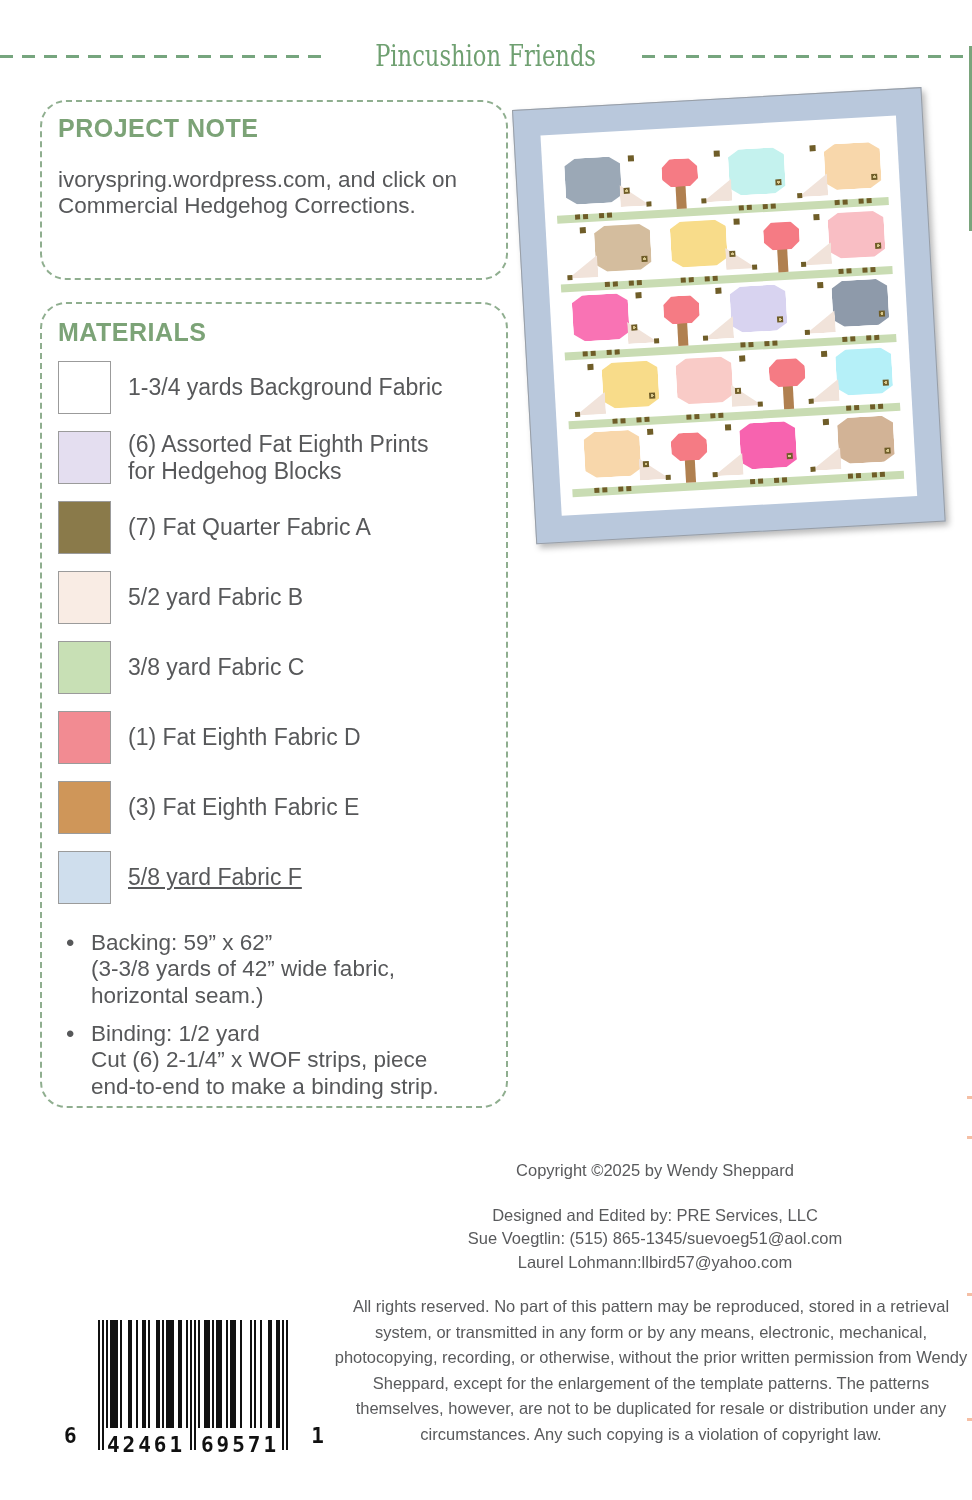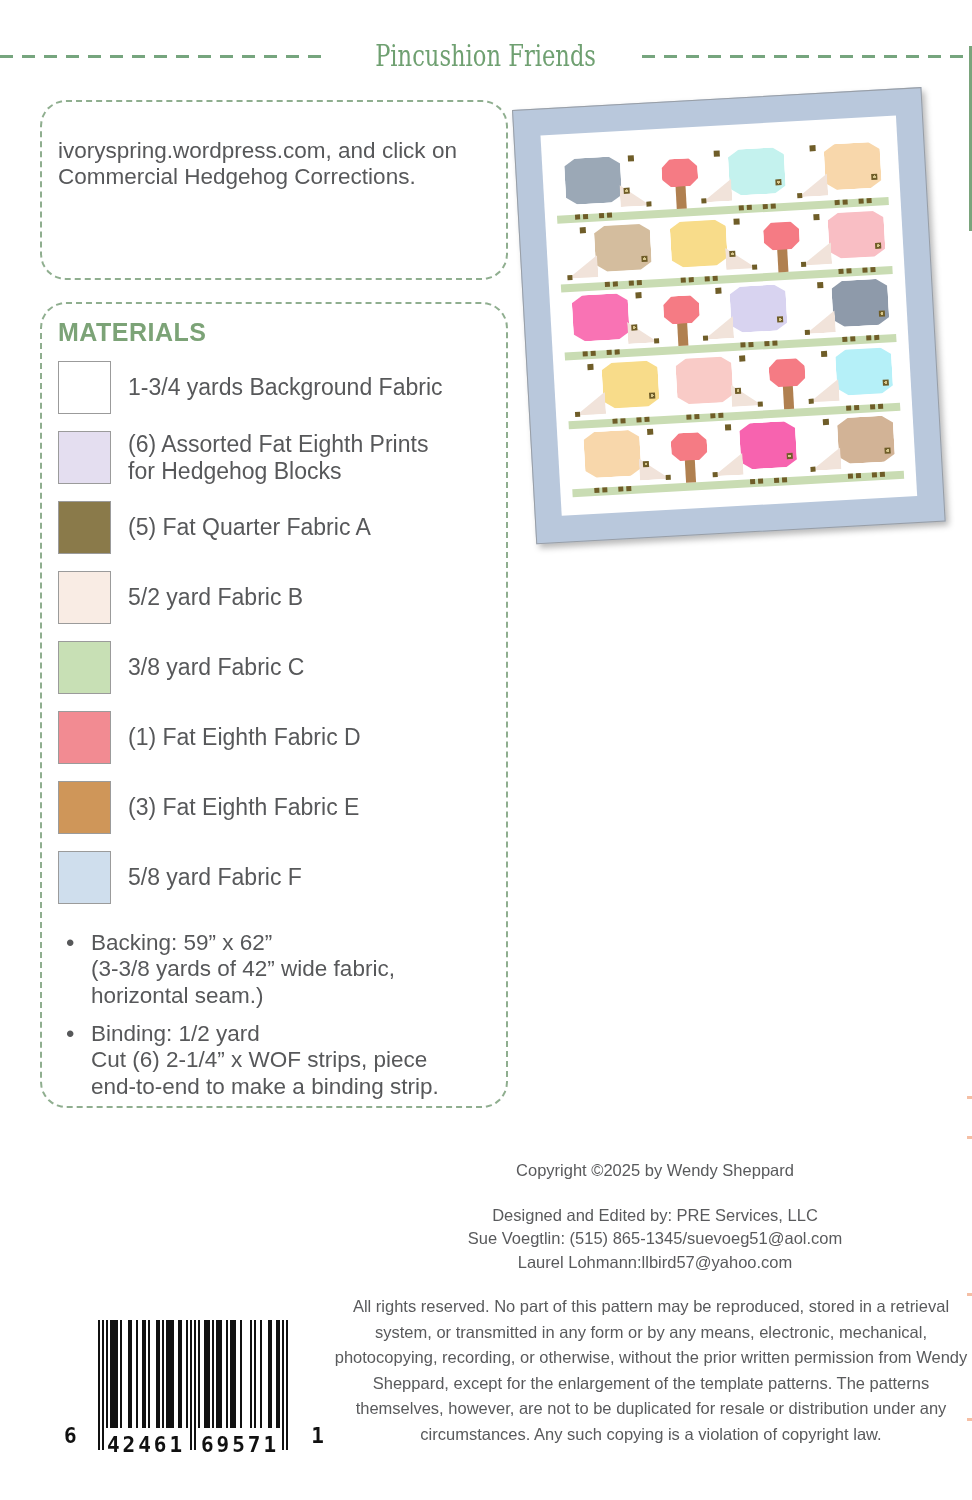--- a/index.html
+++ b/index.html
@@ -101,59 +101,60 @@
   <div class="banner-title">Pincushion Friends</div>
   <div class="dash-line"></div>
 </div>
 <div class="edge-line-right"></div>
 <div class="edge-tick" style="top:1096px"></div>
 <div class="edge-tick" style="top:1136px"></div>
 <div class="edge-tick" style="top:1293px"></div>
 <div class="edge-tick" style="top:1418px"></div>
 
 <div class="note-box">
+  <div class="box-heading">PROJECT NOTE</div>
   <div class="note-link">ivoryspring.wordpress.com, and click on
 Commercial Hedgehog Corrections.</div>
 </div>
 
 <div class="materials-box">
   <div class="box-heading">MATERIALS</div>
   <div class="mat-list" id="materials-list">
       <div class="mat-row">
         <div class="swatch" style="background: rgb(255, 255, 255);"></div>
         <div class="mat-label" style="white-space: pre-line;">1-3/4 yards Background Fabric</div>
       </div>
       <div class="mat-row">
         <div class="swatch" style="background: rgb(228, 222, 240);"></div>
         <div class="mat-label" style="white-space: pre-line;">(6) Assorted Fat Eighth Prints
 for Hedgehog Blocks</div>
       </div>
       <div class="mat-row">
         <div class="swatch" style="background: rgb(138, 122, 74);"></div>
-        <div class="mat-label" style="white-space: pre-line;">(5) Fat Quarter Fabric A</div>
+        <div class="mat-label" style="white-space: pre-line;">(7) Fat Quarter Fabric A</div>
       </div>
       <div class="mat-row">
         <div class="swatch" style="background: rgb(249, 236, 228);"></div>
         <div class="mat-label" style="white-space: pre-line;">5/2 yard Fabric B</div>
       </div>
       <div class="mat-row">
         <div class="swatch" style="background: rgb(200, 224, 181);"></div>
         <div class="mat-label" style="white-space: pre-line;">3/8 yard Fabric C</div>
       </div>
       <div class="mat-row">
         <div class="swatch" style="background: rgb(242, 139, 146);"></div>
         <div class="mat-label" style="white-space: pre-line;">(1) Fat Eighth Fabric D</div>
       </div>
       <div class="mat-row">
         <div class="swatch" style="background: rgb(207, 150, 89);"></div>
         <div class="mat-label" style="white-space: pre-line;">(3) Fat Eighth Fabric E</div>
       </div>
       <div class="mat-row">
         <div class="swatch" style="background: rgb(207, 222, 237);"></div>
-        <div class="mat-label" style="white-space: pre-line;">5/8 yard Fabric F</div>
+        <div class="mat-label" style="white-space: pre-line; text-decoration: underline;">5/8 yard Fabric F</div>
       </div>
     </div>
   <div class="bullet-list" id="bullet-list">
       <div class="bullet">Backing: 59” x 62”
 (3-3/8 yards of 42” wide fabric,
 horizontal seam.)</div>
       <div class="bullet">Binding: 1/2 yard
 Cut (6) 2-1/4” x WOF strips, piece
 end-to-end to make a binding strip.</div>
     </div>

